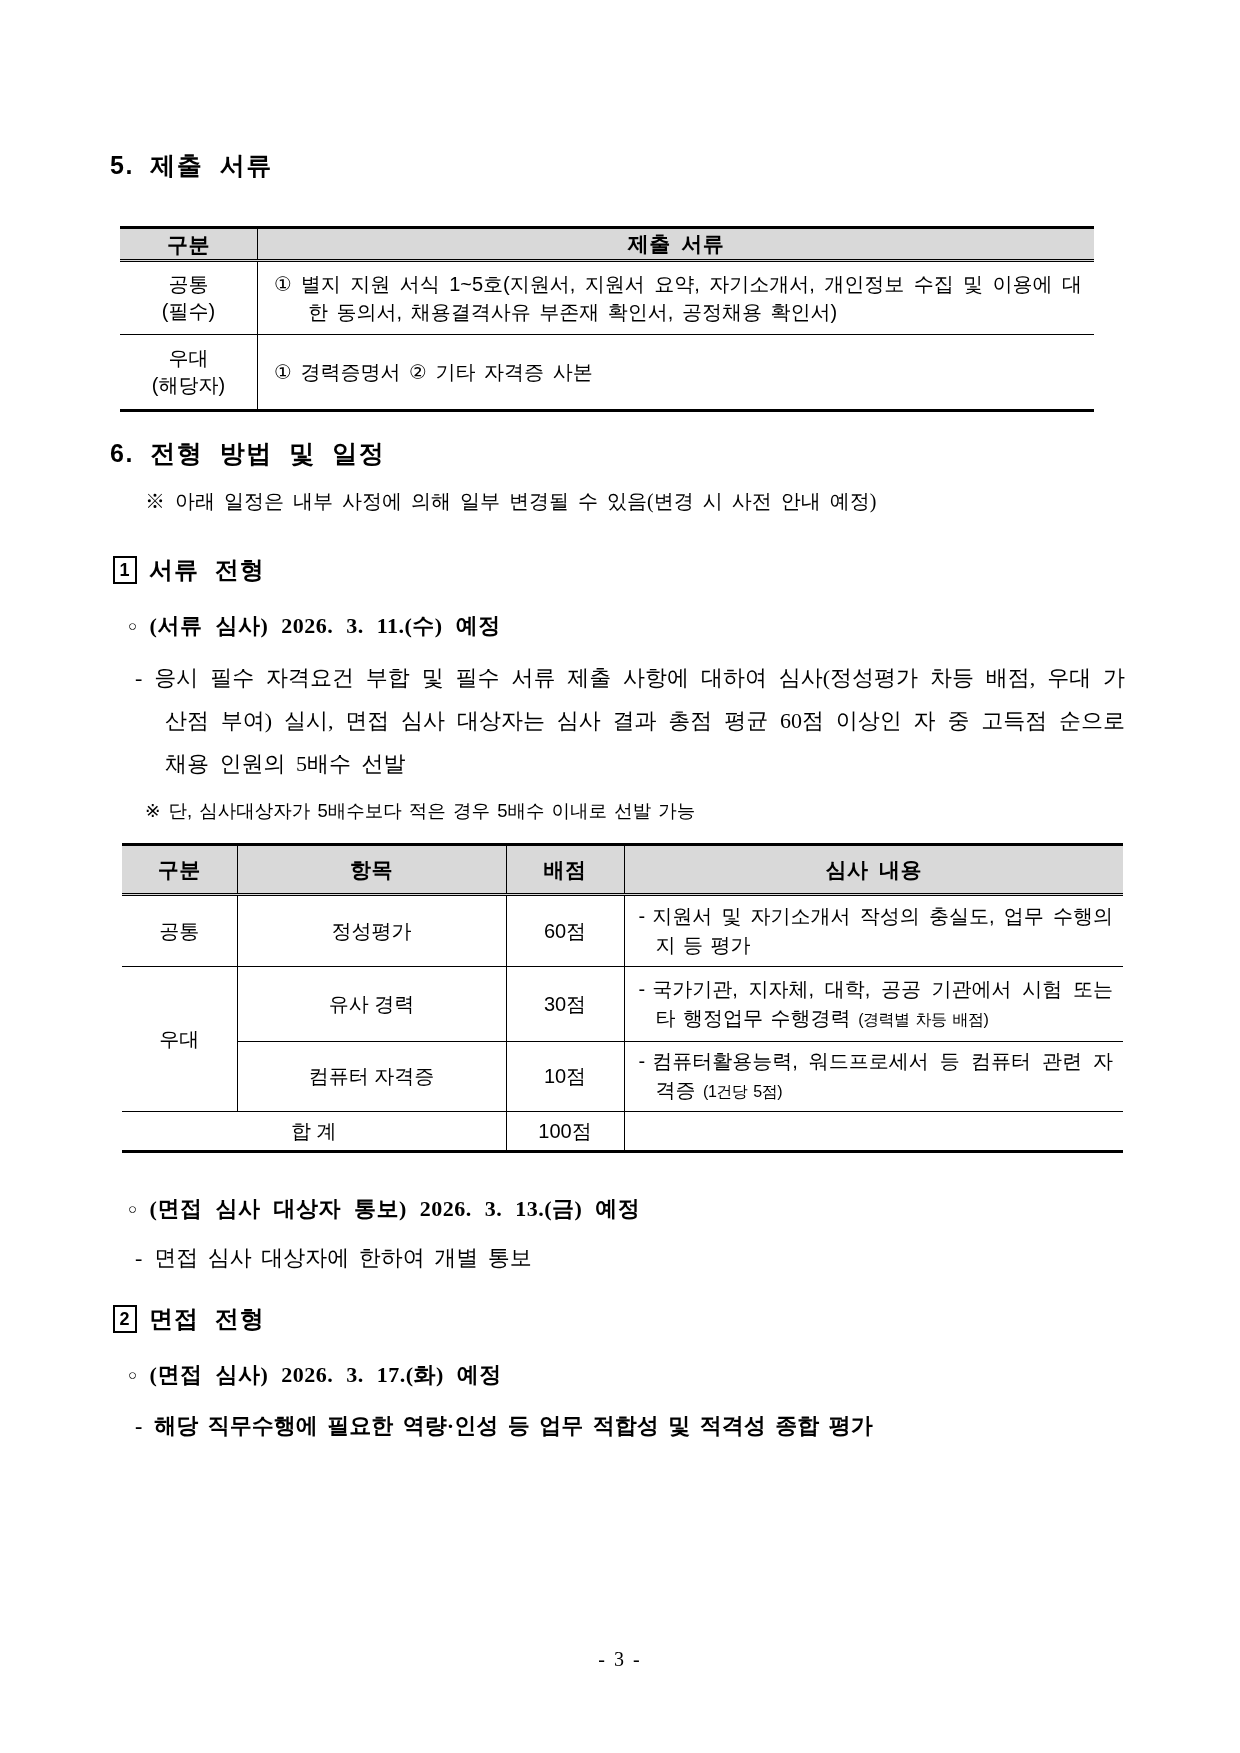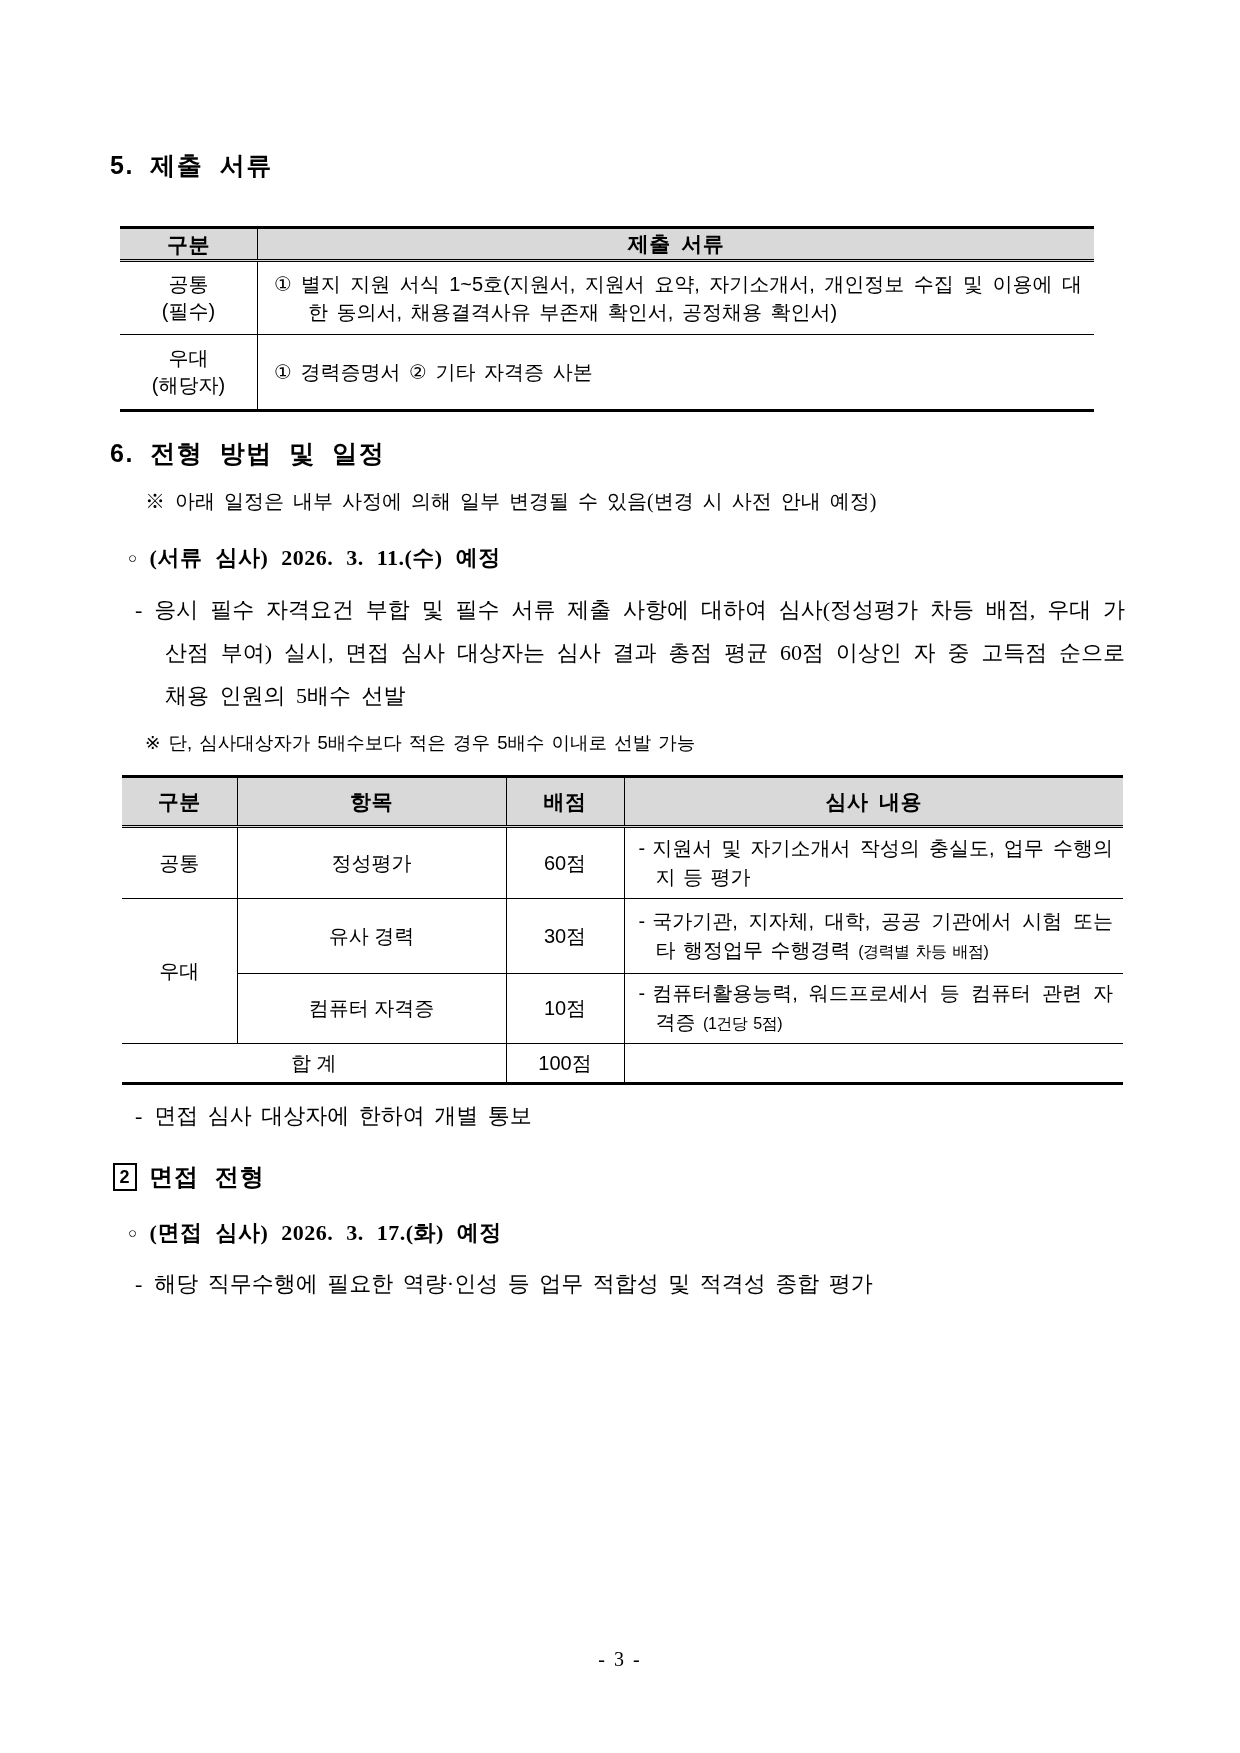--- a/index.html
+++ b/index.html
@@ -107,21 +107,21 @@
   .mt-note6{margin-top:16px;}
   .mt-step1{margin-top:36px;}
   .mt-sched1{margin-top:22px;}
   .mt-para{margin-top:12px;}
   .mt-subnote{margin-top:12px;}
   .mt-crithead{margin-top:14px;}
   .mt-notif{margin-top:38px;}
   .mt-notifd{margin-top:16px;}
   .mt-step2{margin-top:30px;}
   .mt-sched2{margin-top:22px;}
-  .mt-d1{margin-top:18px;}
+  .mt-d1{margin-top:18px;font-weight:bold;}
   .mt-d2{margin-top:18px;}
 </style>
 </head>
 <body>
 
 <div class="page">
 
   <h2 class="sec-heading">5. 제출 서류</h2>
 
   <table class="docs-table">
@@ -157,20 +157,23 @@
     </tbody>
   </table>
 
 
   <h2 class="sec-heading mt-sec6">6. 전형 방법 및 일정</h2>
 
   <div class="note mt-note6">
     <span class="mark">※</span><span>아래 일정은 내부 사정에 의해 일부 변경될 수 있음(변경 시 사전 안내 예정)</span>
   </div>
 
+  <div class="step-heading mt-step1">
+    <span class="step-box">1</span><span>서류 전형</span>
+  </div>
 
   <div class="subhead mt-sched1">
     <span class="circle">○</span><span>(서류 심사) 2026. 3. 11.(수) 예정</span>
   </div>
 
   <div class="dash-para mt-para">
     <span class="dash">-</span><span>응시 필수 자격요건 부합 및 필수 서류 제출 사항에 대하여 심사(정성평가 차등 배점, 우대 가산점 부여) 실시, 면접 심사 대상자는 심사 결과 총점 평균 60점 이상인 자 중 고득점 순으로 채용 인원의 5배수 선발</span>
   </div>
 
   <div class="subnote mt-subnote">
@@ -218,20 +221,23 @@
         </td>
       </tr>
       <tr class="last">
         <td class="v center" colspan="2">합 계</td>
         <td class="v center">100점</td>
         <td></td>
       </tr>
     </tbody>
   </table>
 
+  <div class="subhead mt-notif">
+    <span class="circle">○</span><span>(면접 심사 대상자 통보) 2026. 3. 13.(금) 예정</span>
+  </div>
 
   <div class="dash-line mt-notifd">
     <span class="dash">-</span><span>면접 심사 대상자에 한하여 개별 통보</span>
   </div>
 
   <div class="step-heading mt-step2">
     <span class="step-box">2</span><span>면접 전형</span>
   </div>
 
   <div class="subhead mt-sched2">

